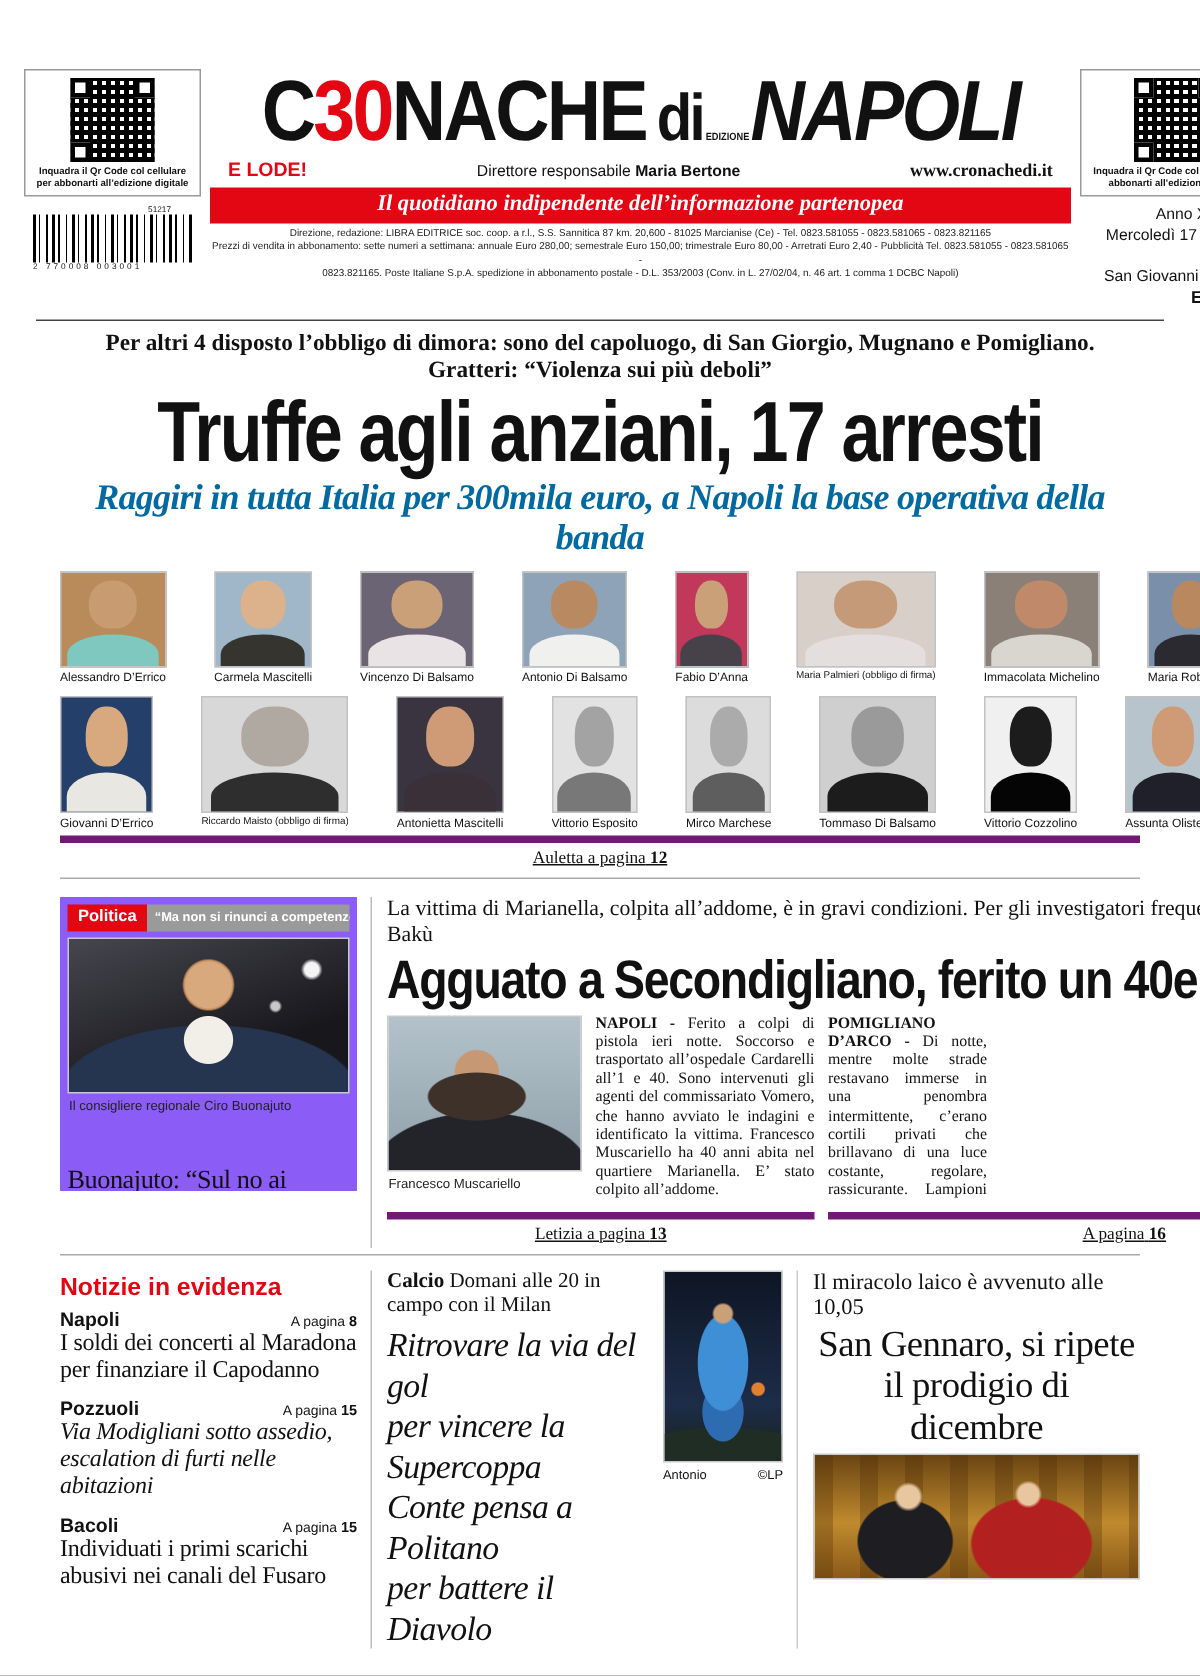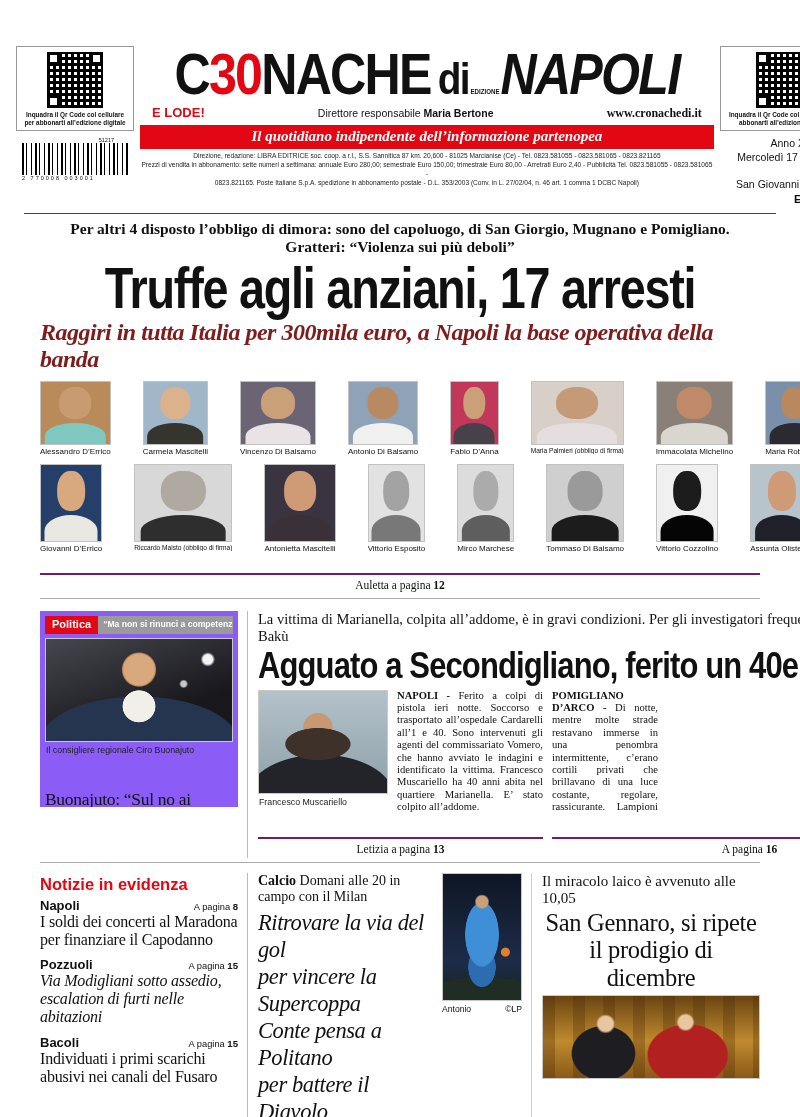--- a/index.html
+++ b/index.html
@@ -43,42 +43,42 @@
   .issue { font-family:"Liberation Sans",sans-serif; font-size:10.5px; text-align:right; line-height:1.3; padding-right:2px; }
   .issue .price { font-weight:800; font-size:11.5px; }
   .rule-dark { border-top:1.5px solid #444; margin:6px 24px 0; }
   .rule-lite { border-top:1px solid #aaa; margin:4px 40px; }
   
   .lead { padding:6px 40px 0; }
   .lead-kicker { font-weight:bold; font-size:15.5px; text-align:center; }
   .lead-headline { font-family:"Liberation Sans",sans-serif; font-weight:800; font-size:57px; line-height:1.02;
                    text-align:center; letter-spacing:-1.5px; transform:scaleX(.82); transform-origin:center;
                    white-space:nowrap; margin:3px 0 2px; }
-  .lead-sub { color:#7f1d1d; font-style:italic; font-weight:bold; font-size:24px; letter-spacing:-.5px; }
+  .lead-sub { color:#0369a1; font-style:italic; font-weight:bold; font-size:24px; text-align:center; letter-spacing:-.5px; }
   .mug-grid { display:grid; grid-template-columns:repeat(8,1fr); column-gap:5px; row-gap:4px; margin-top:8px;gap:32px; }
   .mug { font-family:"Liberation Sans",sans-serif; }
   .mugph { position:relative; width:100%; height:64px; overflow:hidden; background:var(--bg,#ccc); border:1px solid #c2c2c2; }
   .row2 .mugph { height:78px; }
   .mugph::before { content:""; position:absolute; left:50%; top:9%; width:46%; height:52%; transform:translateX(-50%);
                    border-radius:46% 46% 44% 44%; background:var(--skin,#caa07a); }
   .mugph::after { content:""; position:absolute; left:50%; bottom:-8%; width:88%; height:42%; transform:translateX(-50%);
                   border-radius:50% 50% 0 0; background:var(--shirt,#333); }
   .mugname { font-size:8px; margin-top:2px; white-space:nowrap; overflow:hidden; }
   .mugname.small { font-size:6.6px; }
   .m0{--bg:#b98a5a;--skin:#c99b70;--shirt:#7ec8c0}.m1{--bg:#9fb7c8;--skin:#dcb28c;--shirt:#35342f}
   .m2{--bg:#6a6474;--skin:#c9a078;--shirt:#e9e3e5}.m3{--bg:#8fa3b8;--skin:#b98a62;--shirt:#f0f0ee}
   .m4{--bg:#c2385a;--skin:#c9a078;--shirt:#47414a}.m5{--bg:#d8cfc8;--skin:#c59a78;--shirt:#e5dede}
   .m6{--bg:#8a8078;--skin:#c08a6a;--shirt:#d9d5cf}.m7{--bg:#7a90aa;--skin:#b9885f;--shirt:#2a2a30}
   .m8{--bg:#24406a;--skin:#d8a87e;--shirt:#e9e7e2}.m9{--bg:#d8d8d8;--skin:#b0a9a2;--shirt:#2e2e2e}
   .m10{--bg:#3a3440;--skin:#cf9a76;--shirt:#3a3038}.m11{--bg:#e2e2e2;--skin:#a3a3a3;--shirt:#787878}
   .m12{--bg:#dcdcdc;--skin:#ababab;--shirt:#5e5e5e}.m13{--bg:#cfcfcf;--skin:#9a9a9a;--shirt:#1c1c1c}
   .m14{--bg:#f0f0f0;--skin:#1c1c1c;--shirt:#050505}.m15{--bg:#b8c4cc;--skin:#cf9a76;--shirt:#20202a}
   .pageref { font-size:11.5px; text-align:center; padding:4px 0 3px; }
   .pageref b { font-weight:bold; }
-  .reftop { border-top:2px solid #701a75; margin-top:20px; }
+  .reftop { border-top:5px solid #701a75; margin-top:4px;text-decoration:underline; }
   
   .mid { display:grid; grid-template-columns:208px 1fr; column-gap:10px; padding:8px 40px 0; }
   .mid-left { border-right:1px solid #bbb; padding-right:9px; }
   .politica-box { background:#8b5cf6; padding:5px 5px 4px; height:196px; overflow:hidden; }
   .pol-strip { display:flex; font-family:"Liberation Sans",sans-serif; font-size:11px; font-weight:800; line-height:1; }
   .pol-label { background:#e30613; color:#fff; padding:3px 7px 4px; }
   .pol-kicker { background:#9a9a9a; color:#fff; flex:1; padding:4px 4px 4px 5px; font-size:8.6px; white-space:nowrap; overflow:hidden; }
   .ph { position:relative; width:100%; overflow:hidden; border:1px solid #c9c9c9; }
   .ph-buonajuto { height:104px; margin-top:4px;
     background:

